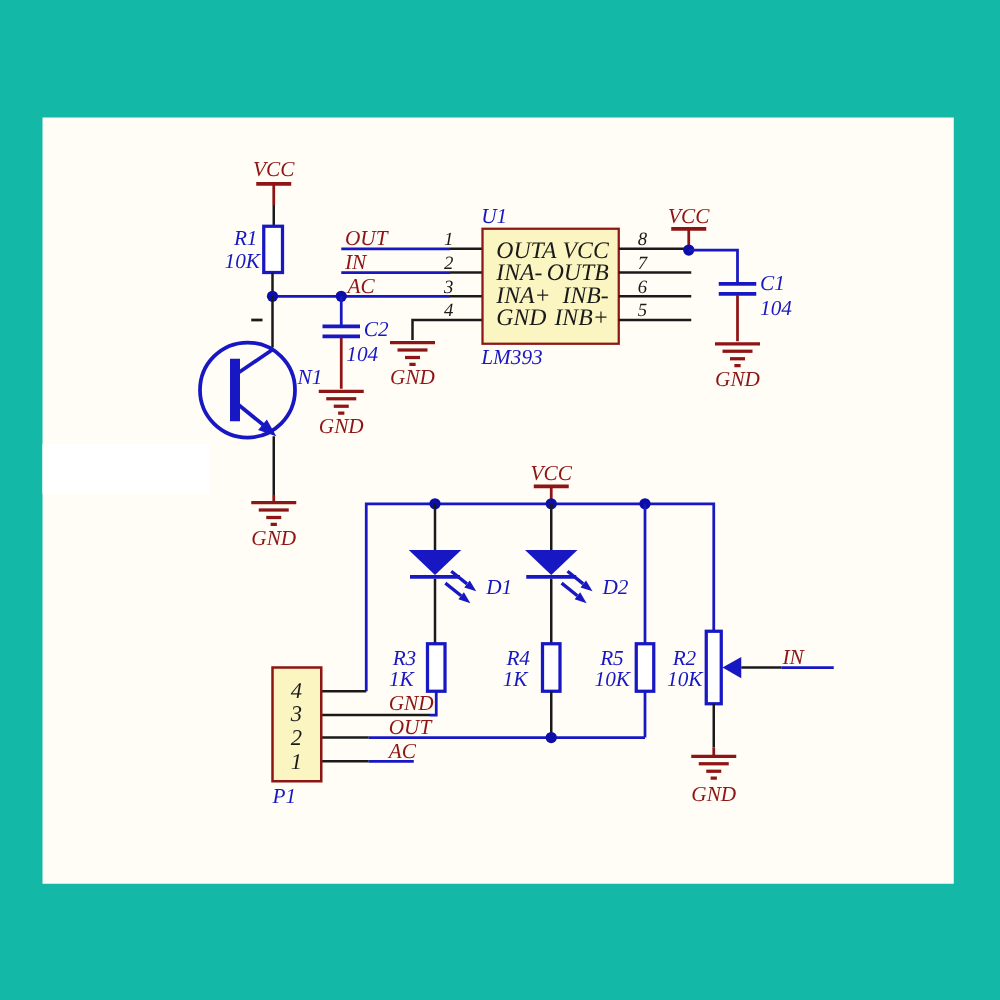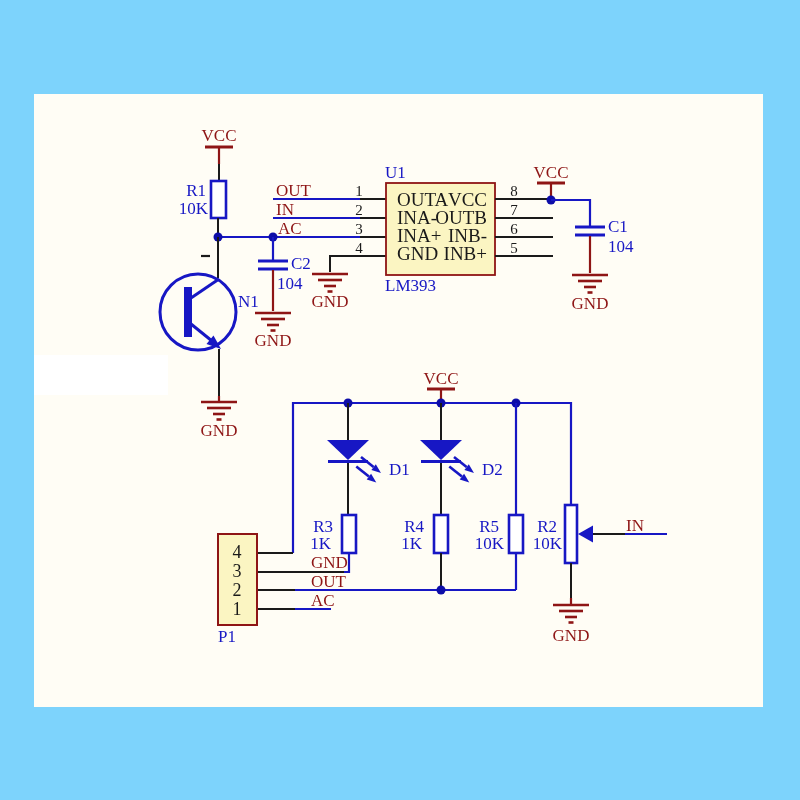--- a/index.html
+++ b/index.html
@@ -1,16 +1,16 @@
 <!DOCTYPE html>
 <html><head>
 <meta charset="utf-8">
 <style>
   html,body{margin:0;padding:0;background:#ffffff;}
-  .stage{position:relative;width:800px;height:800px;background:#7dd3fc;overflow:hidden;}
+  .stage{position:relative;width:800px;height:800px;background:#14b8a6;overflow:hidden;font-style:italic;}
   svg text{font-family:"Liberation Serif","DejaVu Serif",serif;font-size:17px;}
   .bl{fill:#1717C4;}
   .dr{fill:#8E1515;}
   .bk{fill:#1A1A1A;}
   .ic{font-size:19px;}
   .pn{font-size:15px;}
   .dig{font-size:18px;}
   .wb{stroke:#1717C4;stroke-width:2.2;fill:none;}
   .wk{stroke:#1A1A1A;stroke-width:2;fill:none;}
   .wr{stroke:#8E1515;stroke-width:2.2;fill:none;}

